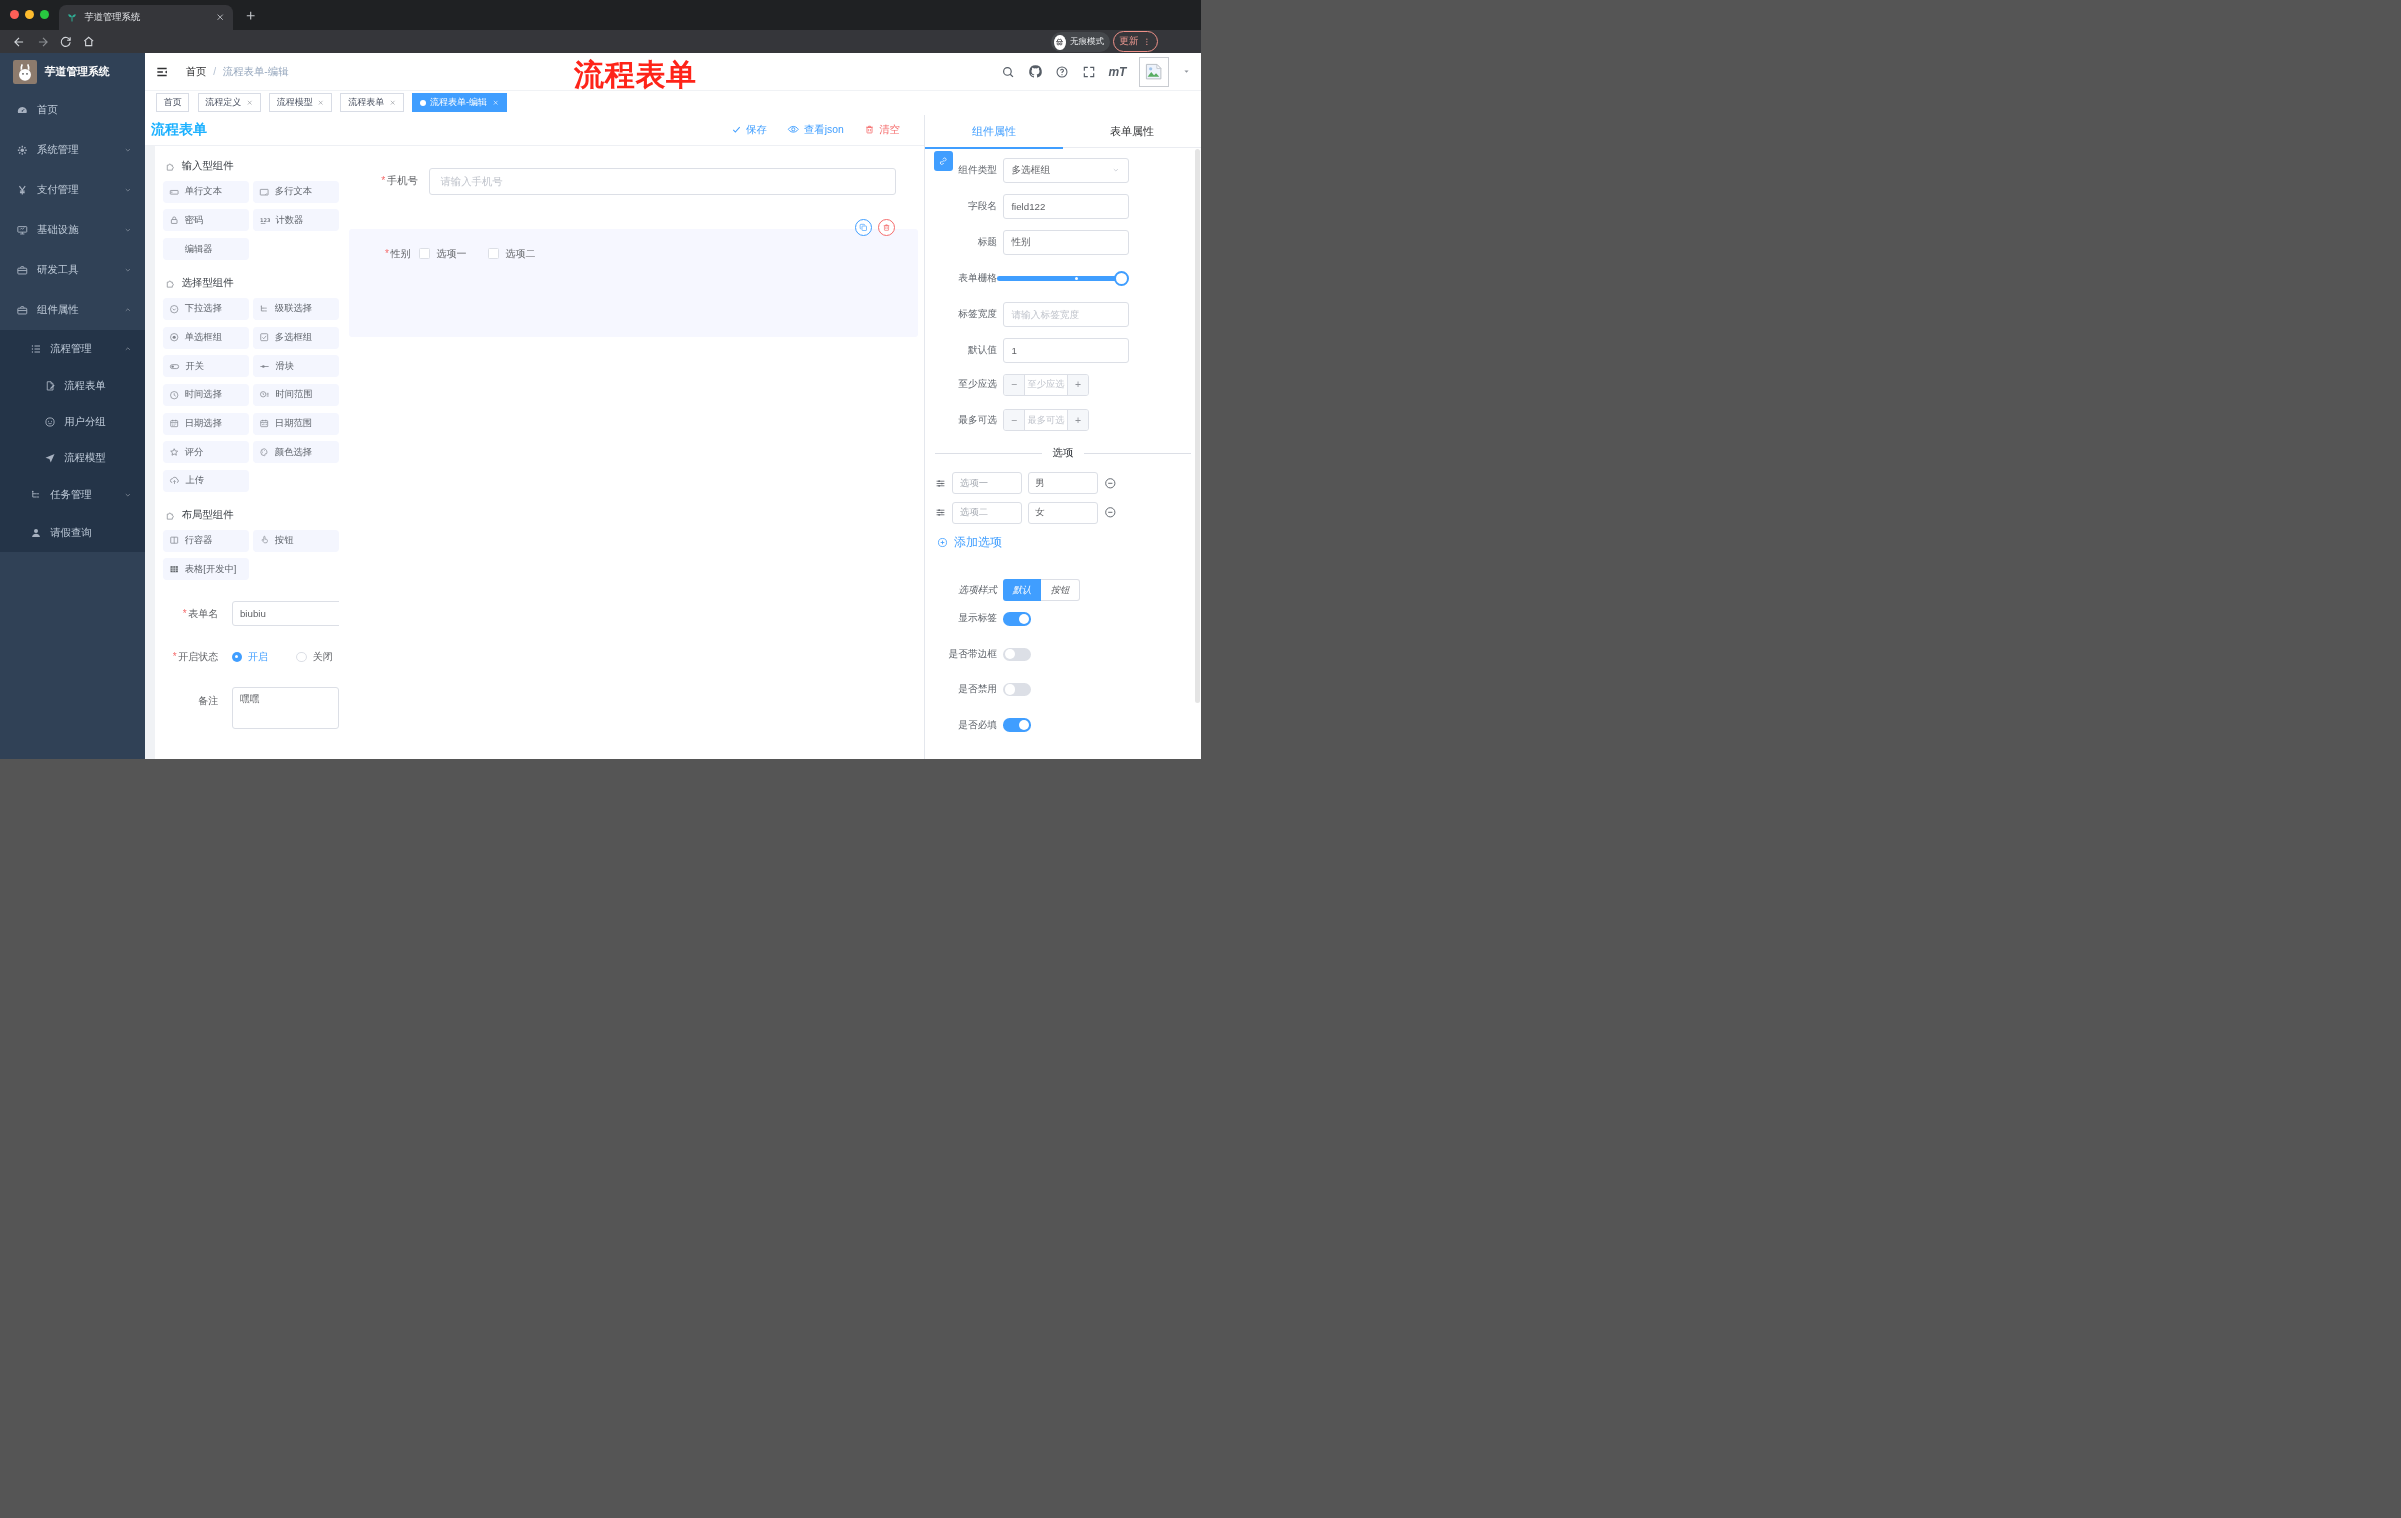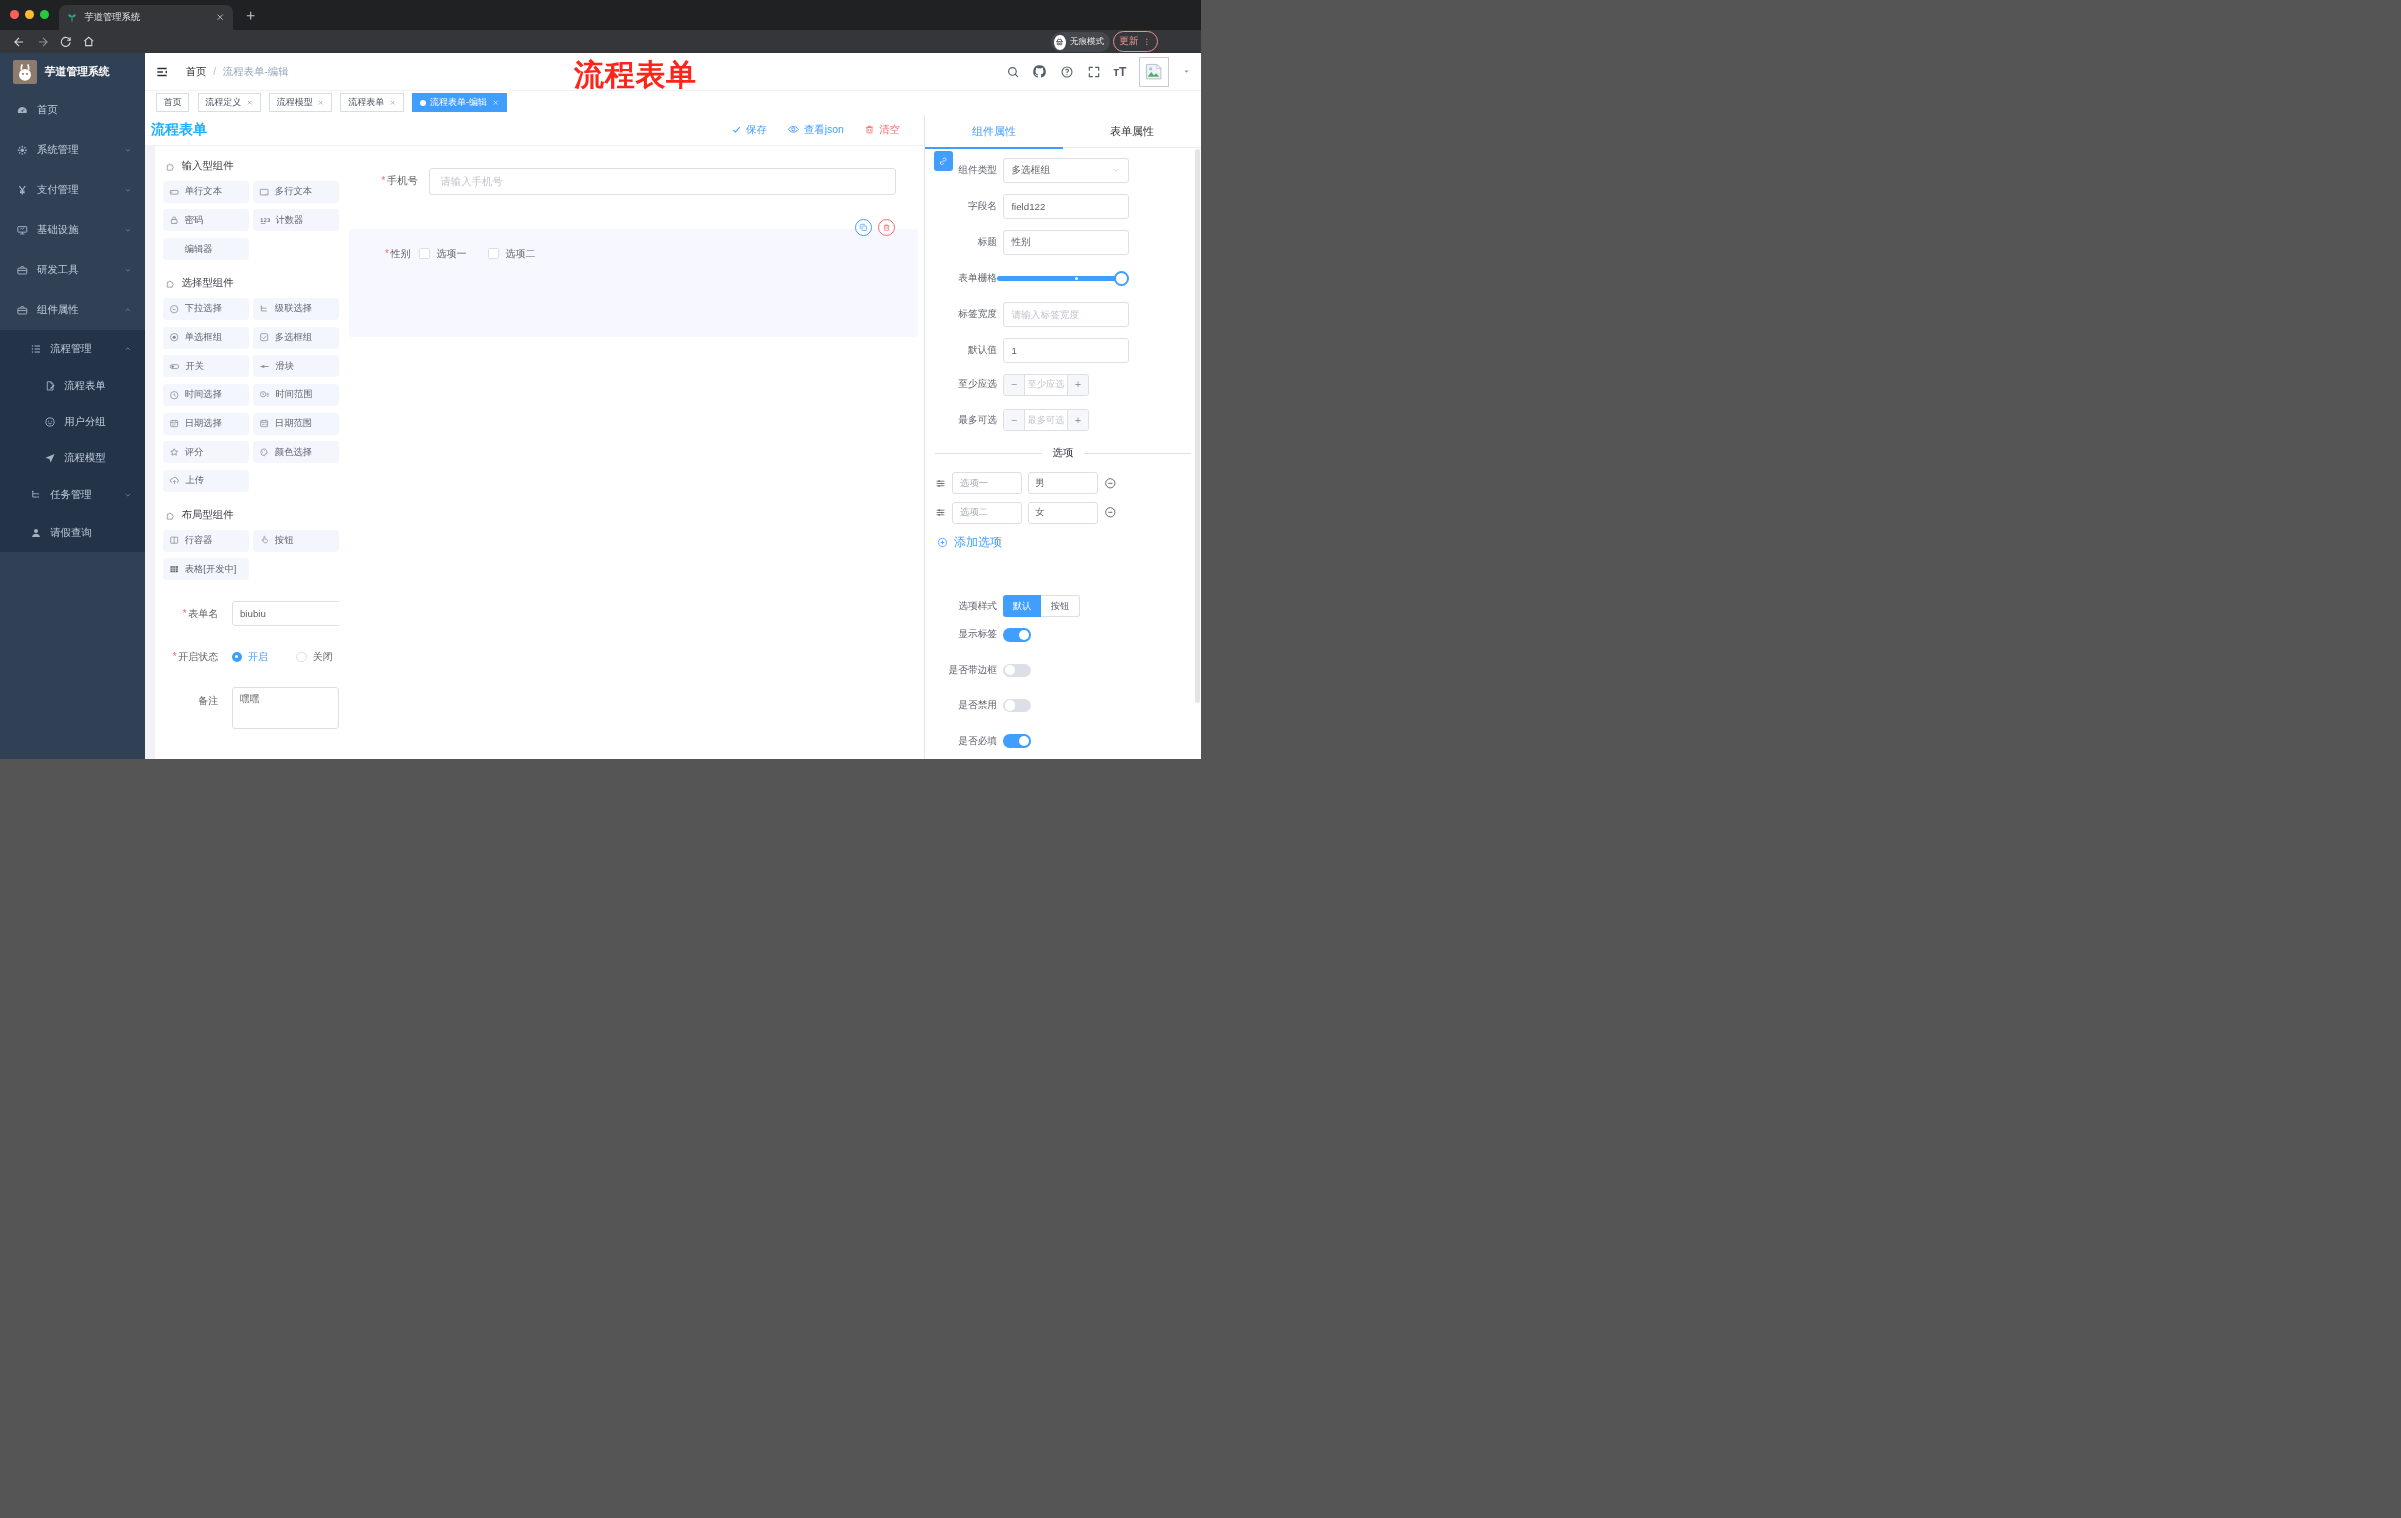--- a/index.html
+++ b/index.html
@@ -48,21 +48,21 @@
   .smi { display:flex; align-items:center; height:38px; padding:0 12px 0 30px; color:#bfcbd9; font-size:10.4px; cursor:pointer; }
   .smi .ic { color:#a7b1c0; } .smi-label { margin-left:8.2px; flex:1; white-space:nowrap; }
   .ssi { display:flex; align-items:center; height:36px; padding:0 12px 0 44px; color:#bfcbd9; font-size:10.4px; cursor:pointer; }
   .ssi .ic { color:#a7b1c0; } 
 
   
   .appheader { position:absolute; left:145px; top:53px; right:0; height:37px; background:#fff; display:flex; align-items:center; }
   .hamburger { margin-left:10.4px; color:#303133; cursor:pointer; }
   .crumb { margin-left:16.3px; font-size:10.4px; display:flex; align-items:center; gap:6.7px; }
   .crumb-home { color:#303133; } .crumb-sep { color:#b6c2d2; } .crumb-cur { color:#97a8be; }
-  .hicons { margin-left:auto; display:flex; align-items:center; gap:12.6px; margin-right:10.4px; color:#565d66; }
+  .hicons { margin-left:auto; display:flex; align-items:center; gap:12.6px; margin-right:10.4px; color:#565d66;font-style:italic; }
   .avatarbox { width:30px; height:30px; border:0.7px solid #c9ccd1; background:#fff; display:flex; align-items:center; justify-content:center; }
   .annotation { position:absolute; left:574px; top:55px; font-size:30px; font-weight:bold; color:#fe2419;
                 letter-spacing:0.7px; z-index:30; white-space:nowrap; }
 
   
   .tagsrow { position:absolute; left:145px; top:91px; right:0; height:24.5px; background:#fff;
              border-bottom:0.7px solid #e2e6ec; box-shadow:0 0.7px 2.2px rgba(0,0,0,.06); display:flex; align-items:center; padding-left:11px; gap:8.2px; }
   .tag { height:19.3px; border:0.7px solid #d8dce5; background:#fff; color:#495060; font-size:9px;
          display:flex; align-items:center; padding:0 6.7px; gap:4.5px; cursor:pointer; white-space:nowrap; }
   .tag .tclose { color:#909399; }
@@ -150,21 +150,21 @@
   .pdiv { display:flex; align-items:center; margin:15px 9.7px 12px; gap:10.4px; font-size:10.4px; color:#2f3338; }
   .pdiv .line { flex:1; height:0.7px; background:#dcdfe6; }
   .orow { display:flex; align-items:center; margin:0 0 7.4px 10.4px; }
   .orow .ic { color:#5f646b; cursor:move; }
   .oinput { width:70px; height:22px; border:0.7px solid #dcdfe6; border-radius:3px; font-size:9.3px;
             padding:0 6.7px; outline:none; margin-left:6px; font-family:"Liberation Sans",sans-serif; }
   .oinput.keytext { color:#a3a8b0; }
   .oinput.valtext { color:#606266; margin-left:5.2px; }
   .odel { margin-left:6.7px; color:#f56c6c; cursor:pointer; }
   .addopt { display:flex; align-items:center; gap:6px; margin:10.4px 0 0 12px; color:#409eff; font-size:12px; cursor:pointer; }
-  .stylerow { margin-top:44px; }
+  .stylerow { margin-top:28px;font-style:italic; }
   .segmented { display:flex; height:22px; margin-left:6px; cursor:pointer; }
   .seg { padding:0 9.7px; display:flex; align-items:center; font-size:9.3px; }
   .seg.on { background:#409eff; color:#fff; border-radius:3px 0 0 3px; }
   .seg.off { background:#fff; color:#606266; border:0.7px solid #dcdfe6; border-left:none; border-radius:0 3px 3px 0; }
   .trow { display:flex; align-items:center; margin-bottom:22px; }
   .switch { width:27.5px; height:13.4px; border-radius:6.7px; margin-left:6px; position:relative; cursor:pointer; }
   .switch.on { background:#409eff; } .switch.off { background:#dcdfe6; }
   .knob { position:absolute; top:1.5px; width:10.4px; height:10.4px; border-radius:50%; background:#fff; }
   .switch.on .knob { right:1.5px; } .switch.off .knob { left:1.5px; }
   .sbthumb { position:absolute; right:0.7px; top:34px; width:5.2px; height:554px; background:#e4e4e4; border-radius:3px; }

